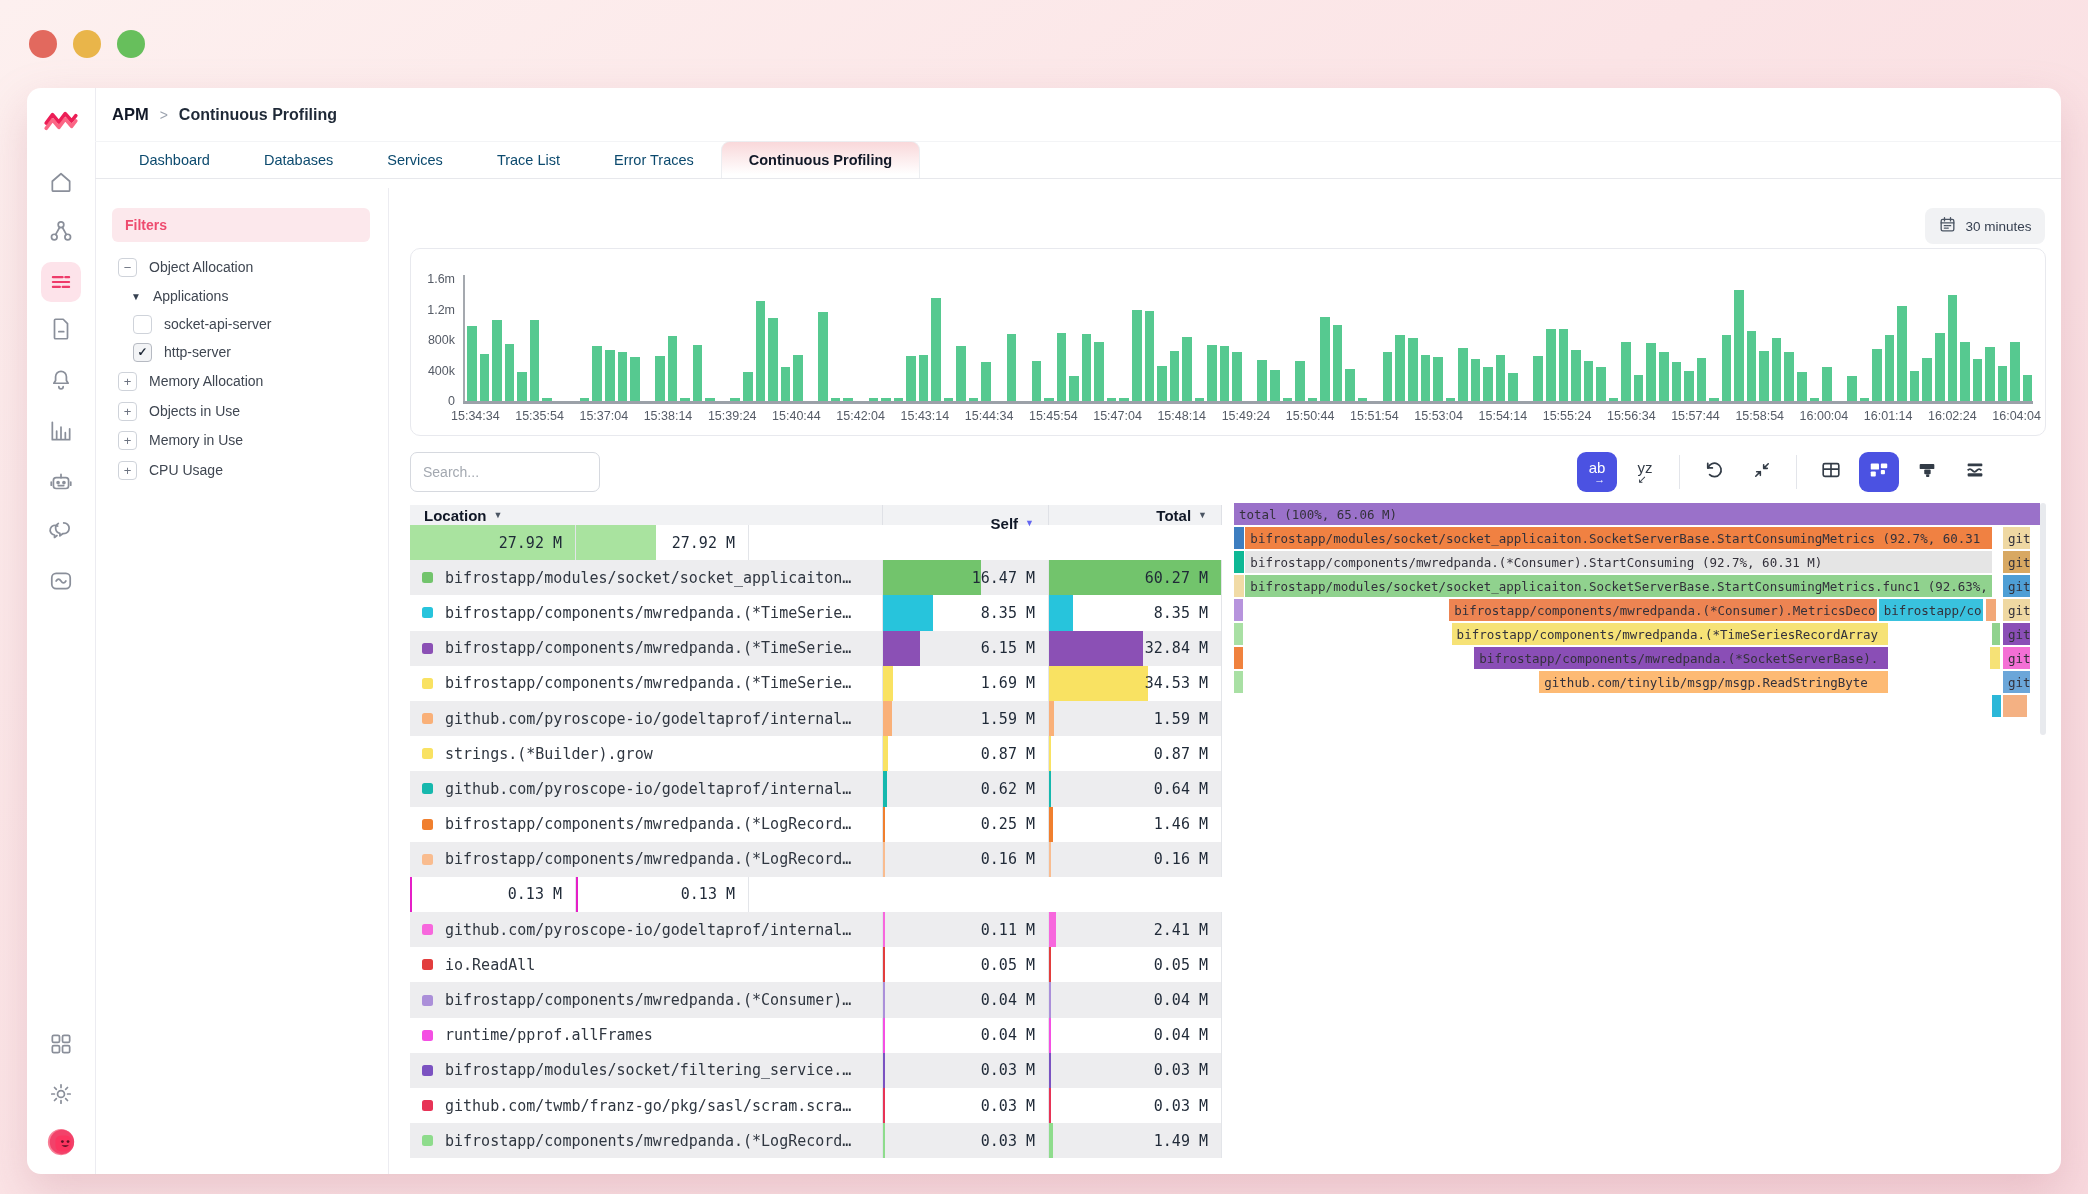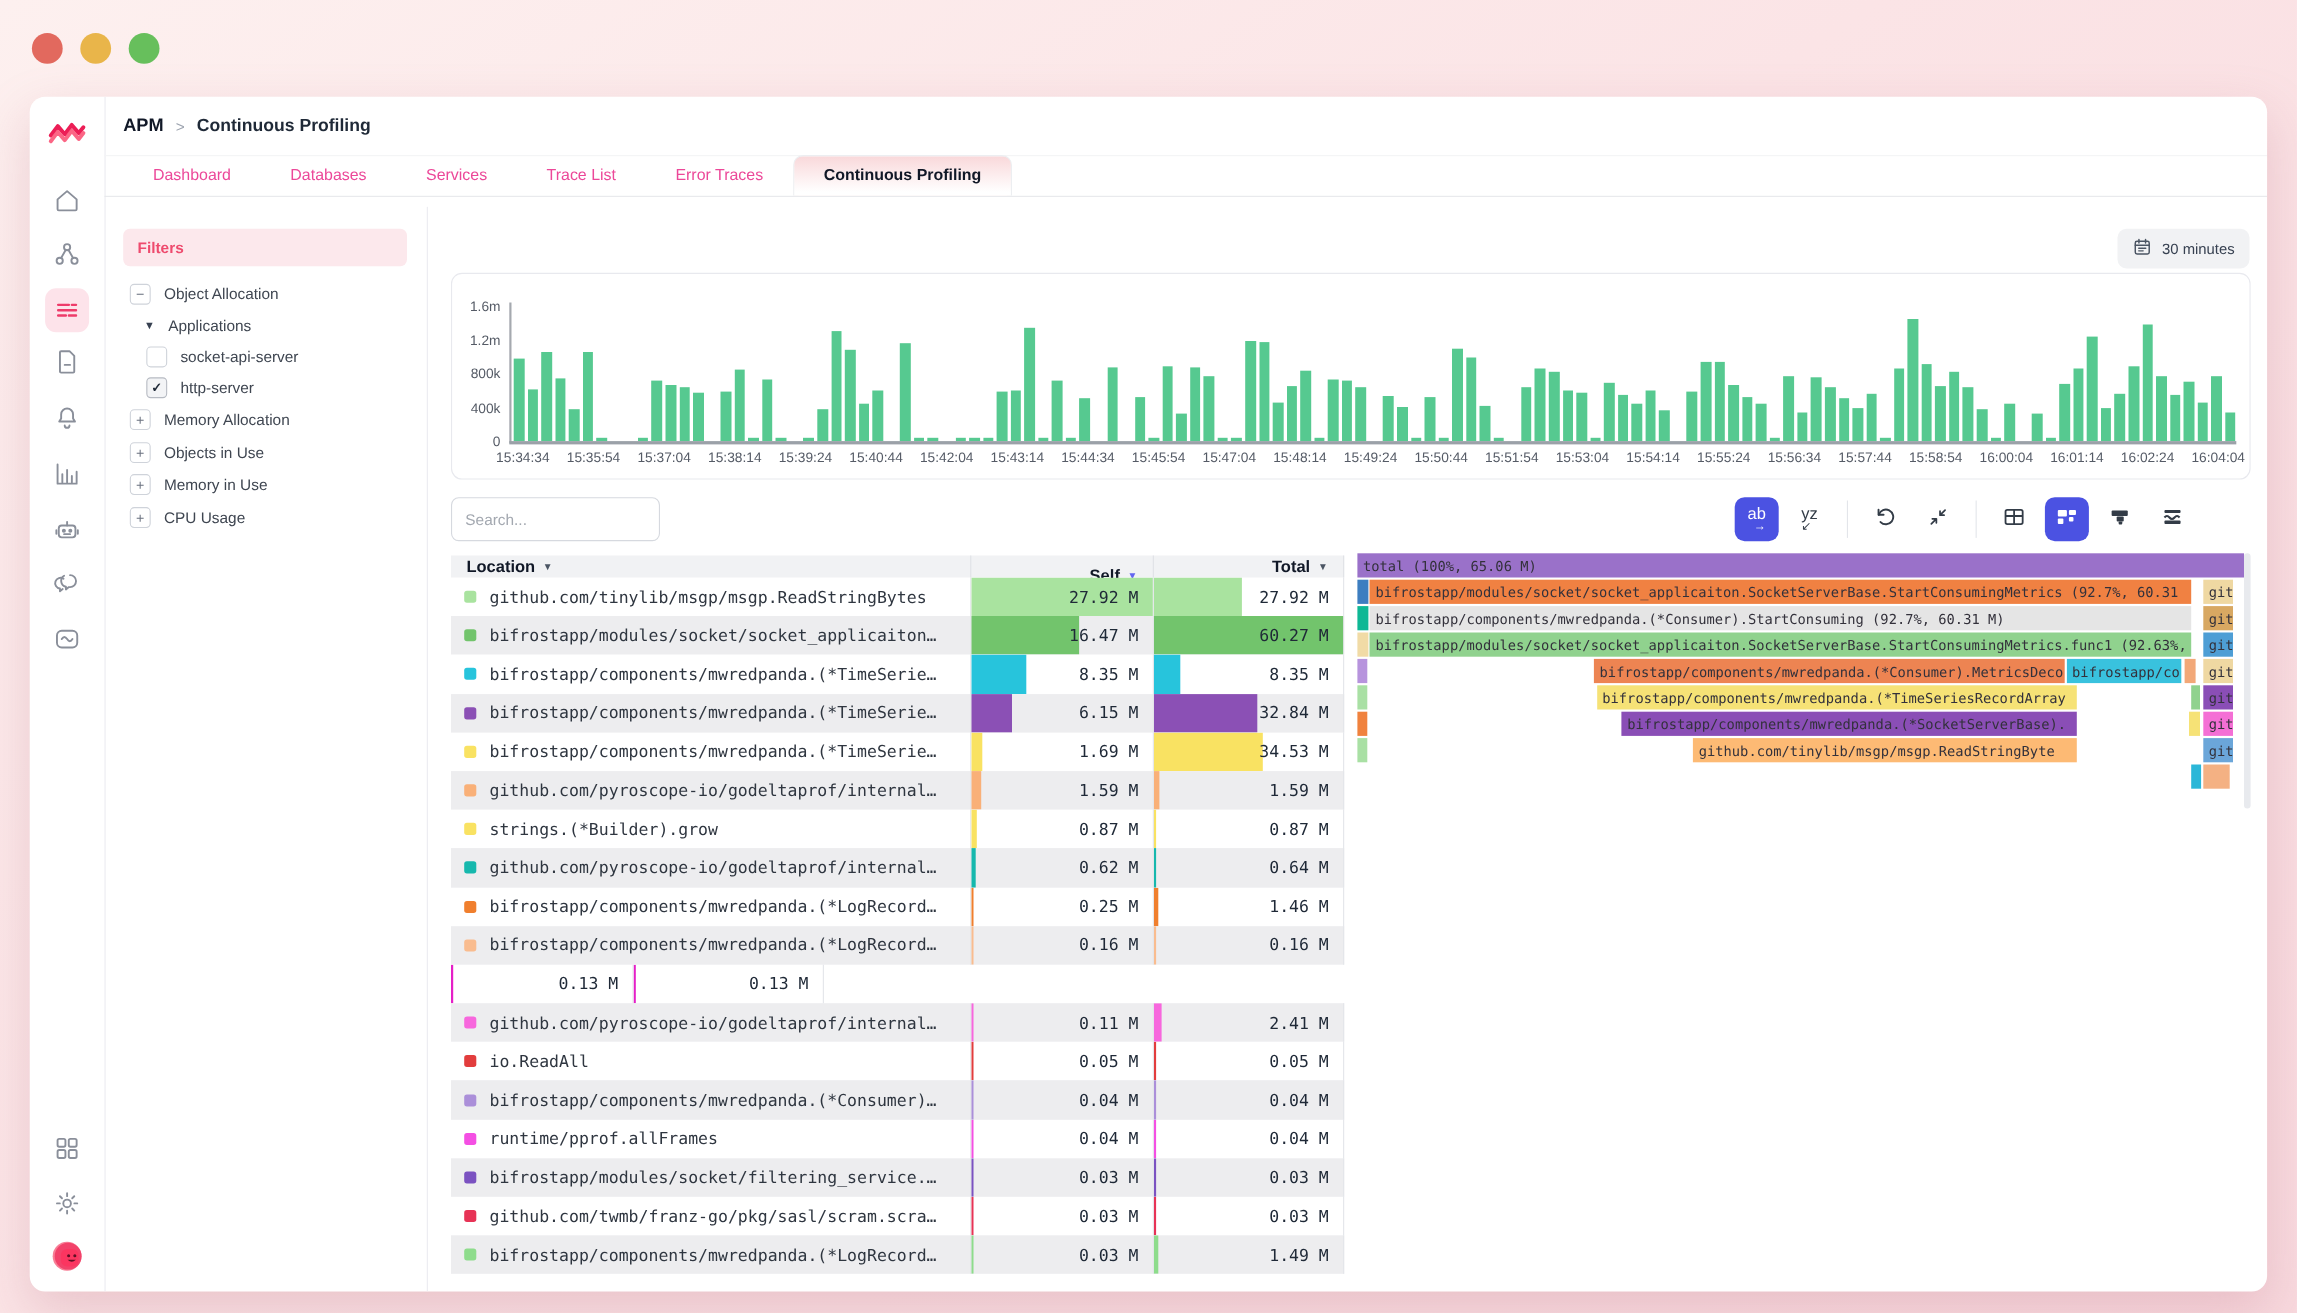--- a/index.html
+++ b/index.html
@@ -16,21 +16,21 @@
   .rail-item.active{background:#fde3ea;color:#ee3b6a;}
   .rail-item .ic{display:flex;}
   
   .topbar{position:absolute;left:68px;top:0;right:0;height:53px;border-bottom:1px solid #f3f4f6;
     display:flex;align-items:center;padding-left:17px;gap:11px;}
   .crumb-a{font-size:16.5px;font-weight:bold;color:#111827;}
   .crumb-sep{color:#9ca3af;font-size:14px;}
   .crumb-b{font-size:16px;font-weight:bold;color:#1f2937;}
   .tabs{position:absolute;left:68px;top:53px;right:0;height:37px;border-bottom:1px solid #e7e8ec;
     display:flex;align-items:stretch;padding-left:17px;}
-  .tab{padding:0 27px;display:flex;align-items:center;font-size:14.5px;color:#ec4899;}
+  .tab{padding:0 27px;display:flex;align-items:center;font-size:14.5px;color:#0c4a6e;}
   .tab.active{font-weight:bold;color:#111827;background:linear-gradient(180deg,#f9d8da,#ffffff 90%);
     border:1px solid #eceef1;border-bottom:none;border-radius:9px 9px 0 0;}
   .vdivider{position:absolute;left:361px;top:100px;bottom:0;width:1px;background:#ececf1;}
   
   .filters-title{position:absolute;left:85px;top:120px;width:258px;height:34px;background:#fce8ec;
     color:#ee4b6e;font-weight:bold;font-size:14px;border-radius:6px;display:flex;align-items:center;
     padding-left:13px;box-sizing:border-box;}
   .tree-item{position:absolute;height:22px;display:flex;align-items:center;gap:12px;font-size:14px;
     color:#3f4651;font-weight:500;white-space:nowrap;}
   .ctrl-box{width:17px;height:17px;border:1px solid #cfd3da;border-radius:4px;color:#6b7280;display:flex;
@@ -513,24 +513,20 @@
         <div class="th" style="width: 166px; justify-content: flex-end; padding: 16px 14px 0px 0px;">
           <span>Self</span>
           <span class="scaret active">▼</span>
         </div>
         <div class="th" style="width: 173px; justify-content: flex-end; padding: 0px 14px 0px 0px;">
           <span>Total</span>
           <span class="scaret">▼</span>
         </div>
       </div>
       <div class="trow">
-        <div class="c-loc">
-          <span class="swatch" style="background: rgb(169, 227, 159);"></span>
-          <span>github.com/tinylib/msgp/msgp.ReadStringBytes</span>
-        </div>
         <div class="c-val" style="width: 166px;">
           <div class="vbar" style="width: 166px; background: rgb(169, 227, 159);"></div>
           <div class="vtext">27.92 M</div>
         </div>
         <div class="c-val" style="width: 173px;">
           <div class="vbar" style="width: 80.142px; background: rgb(169, 227, 159);"></div>
           <div class="vtext">27.92 M</div>
         </div>
       </div>
       <div class="trow alt">

